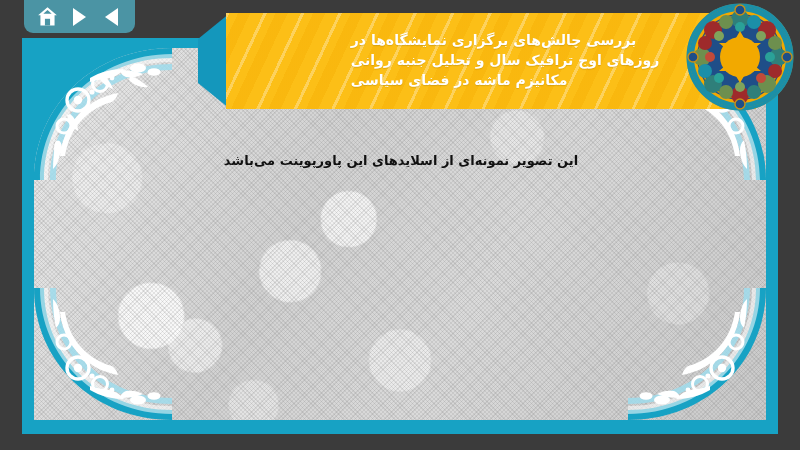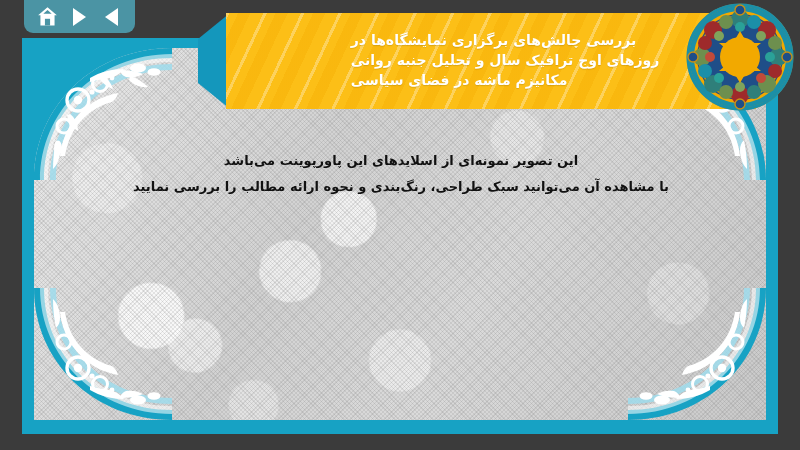--- a/index.html
+++ b/index.html
@@ -282,21 +282,20 @@
           <path d="M22,92 c-2,9 -3,19 -3,29 c5,-5 7,-12 7,-19 c0,-4 -1,-7 -4,-10 z"></path>
           <ellipse cx="104" cy="20" rx="8" ry="4.5"></ellipse>
           <ellipse cx="120" cy="24" rx="6.5" ry="3.8"></ellipse>
           <circle cx="58" cy="44" r="2.6"></circle>
           <circle cx="78" cy="30" r="2.4"></circle>
         </g>
       </svg>
 
       <div class="body-text">
         <span class="body-line">این تصویر نمونه‌ای از اسلایدهای این پاورپوینت می‌باشد</span>
-        <span class="body-line">با مشاهده آن می‌توانید سبک طراحی، رنگ‌بندی و نحوه ارائه مطالب را بررسی نمایید</span>
       </div>
     </div>
   </div>
 
   <div class="ribbon-wrap">
     <svg style="position:absolute;left:0;top:0;width:34px;height:96px;overflow:visible" viewBox="0 0 34 96">
       <path d="M34,0 L34,96 L2,70 L2,26 Z" fill="#1497bc"></path>
     </svg>
     <div class="ribbon-body">
       <div class="ribbon-title">بررسی چالش‌های برگزاری نمایشگاه‌ها در

